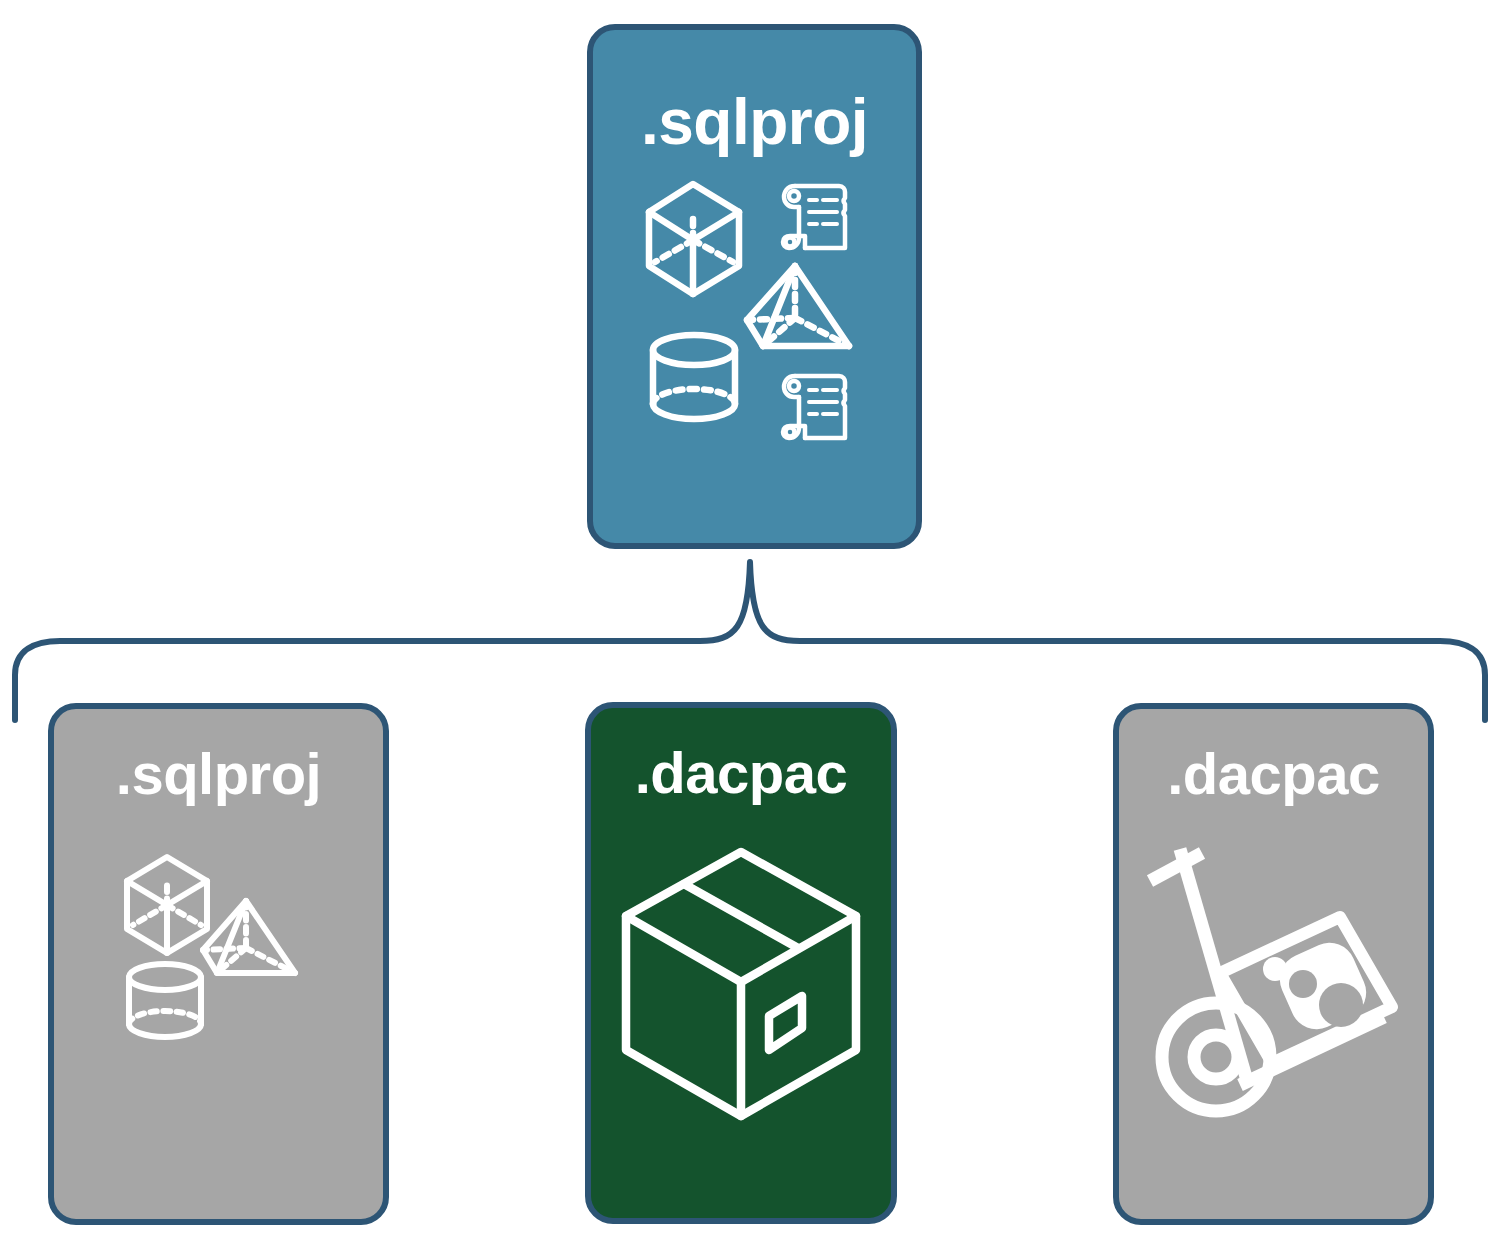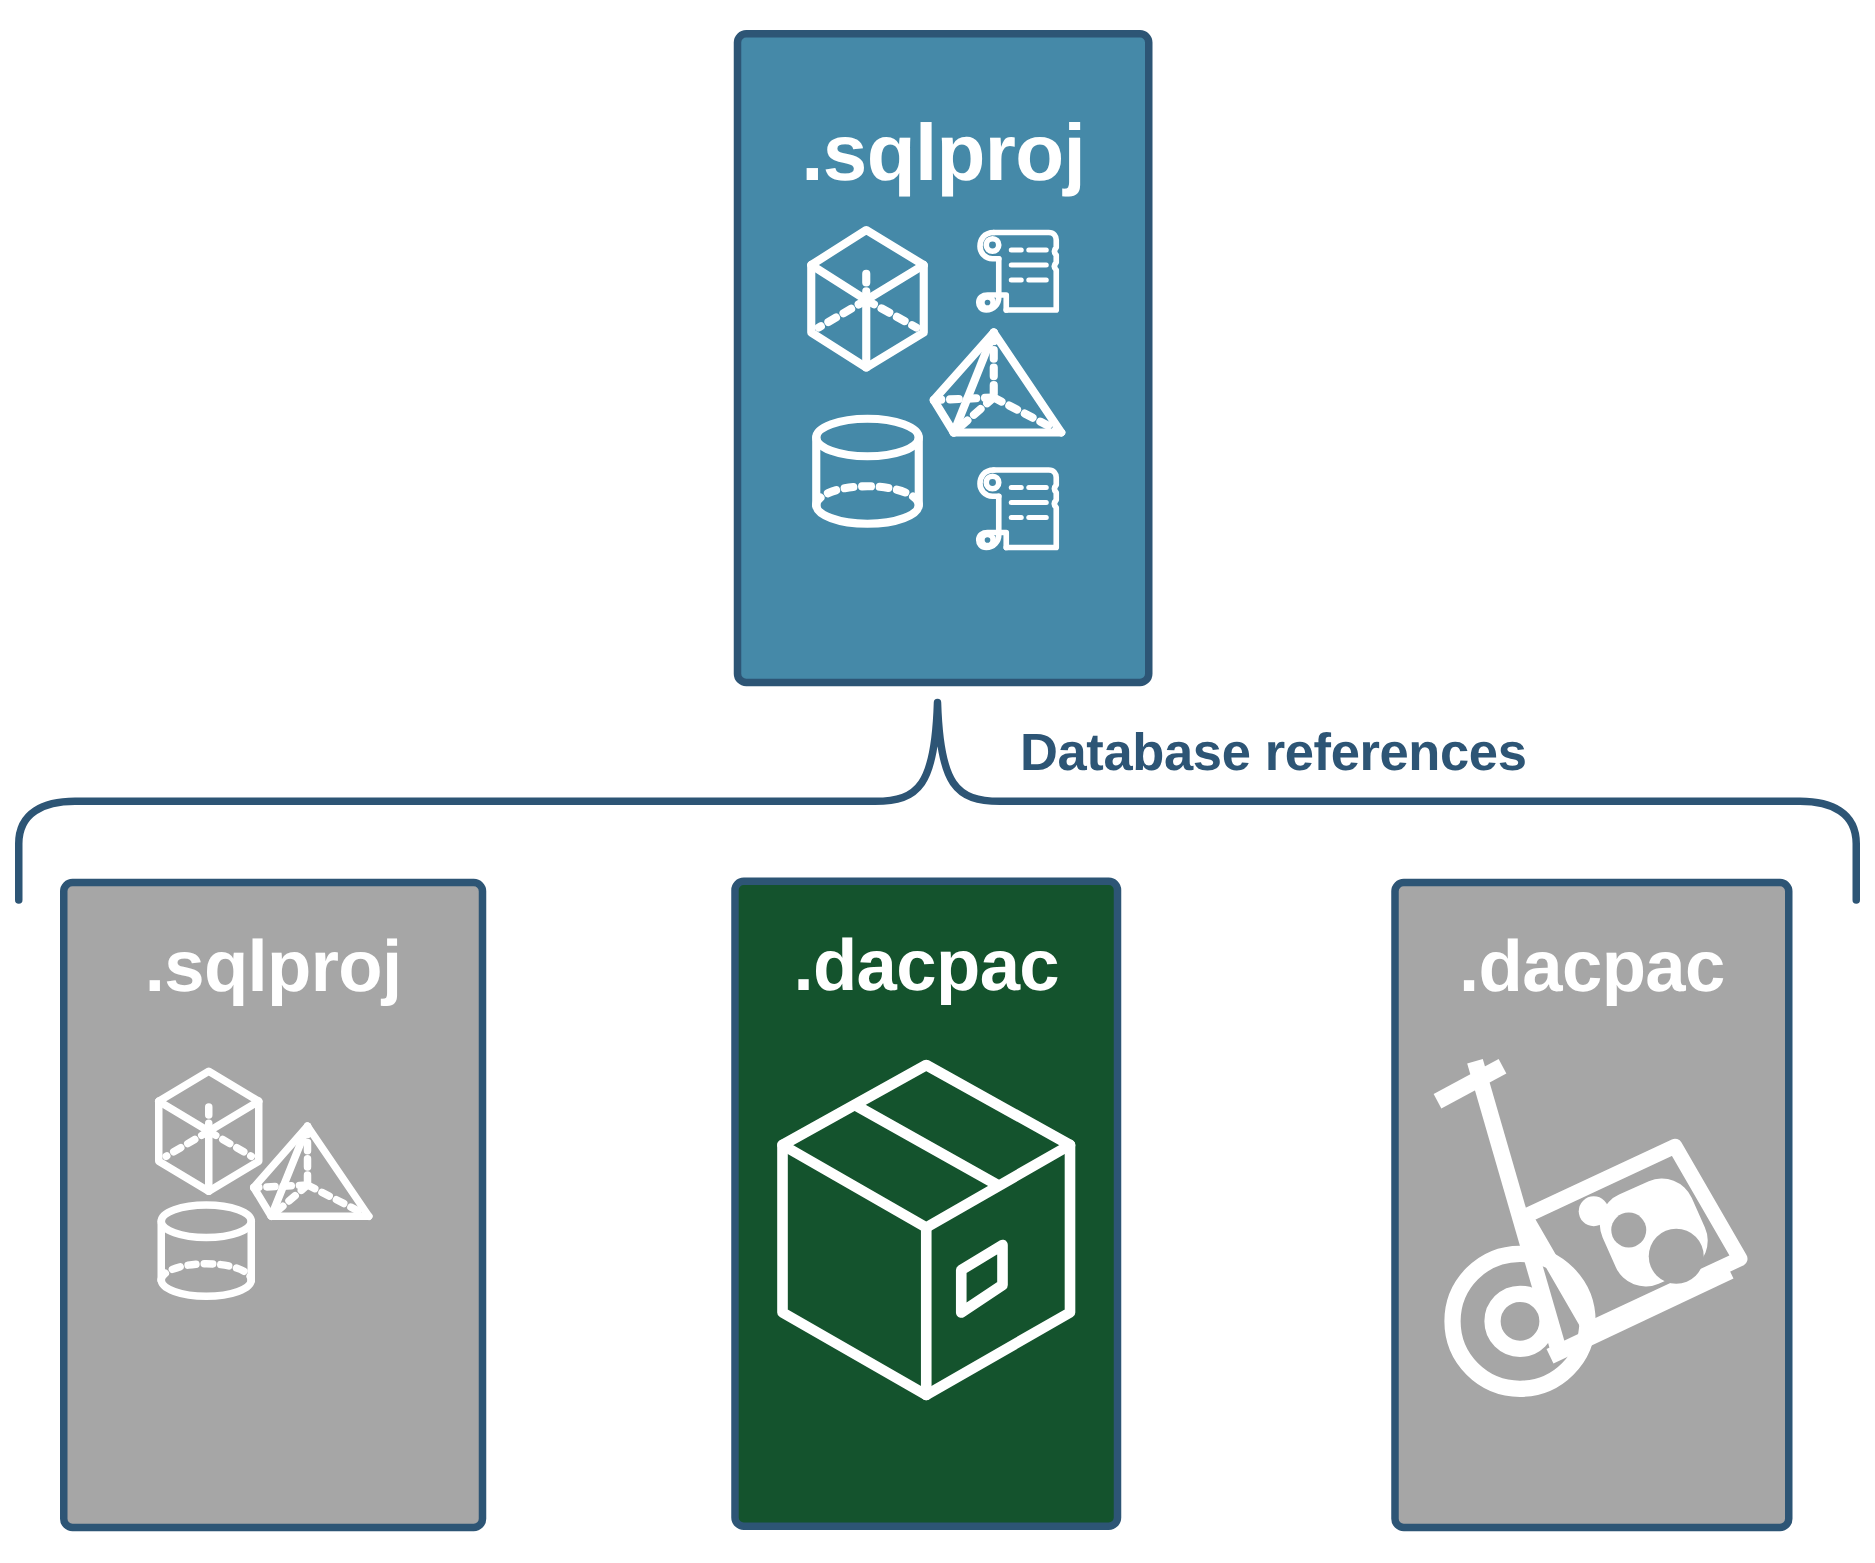--- a/index.html
+++ b/index.html
@@ -16,21 +16,21 @@
   }
   #stage {
     position: absolute;
     inset: 0;
     width: 1500px;
     height: 1250px;
   }
   .card {
     position: absolute;
     box-sizing: border-box;
-    border-radius: 10px;
+    border-radius: 28px;
     border: 6px solid #2d5575;
     display: block;
   }
   .card-title {
     position: absolute;
     left: 0;
     right: 0;
     text-align: center;
     color: #ffffff;
     font-weight: bold;
@@ -182,21 +182,20 @@
     <path d="M15 180
              L15 135
              C15 110 35 101 60 101
              L700 101
              C735 101 748 88 750 22
              C752 88 765 101 800 101
              L1440 101
              C1465 101 1485 110 1485 135
              L1485 180" stroke="#2d5575" stroke-width="6" fill="none" stroke-linecap="round" stroke-linejoin="round"></path>
   </svg>
-  <div id="bracket-label">Database references</div>
 
   <div class="card card-bottom" id="card-sqlproj">
     <div class="card-title">.sqlproj</div>
     <div class="card-icons">
       <svg class="icon-svg" width="215" height="215" viewBox="0 0 215 215" fill="none">
         <g stroke="#ffffff" stroke-width="6" fill="none" stroke-linejoin="round" stroke-linecap="round" transform="translate(8,6)">
           <path d="M8 36 L48 12 L88 36 L88 84 L48 108 L8 84 Z"></path>
           <path d="M8 36 L48 60 L88 36"></path>
           <path d="M48 60 L48 108"></path>
           <path d="M48 60 L48 36" stroke-dasharray="6.5 6.5"></path>

